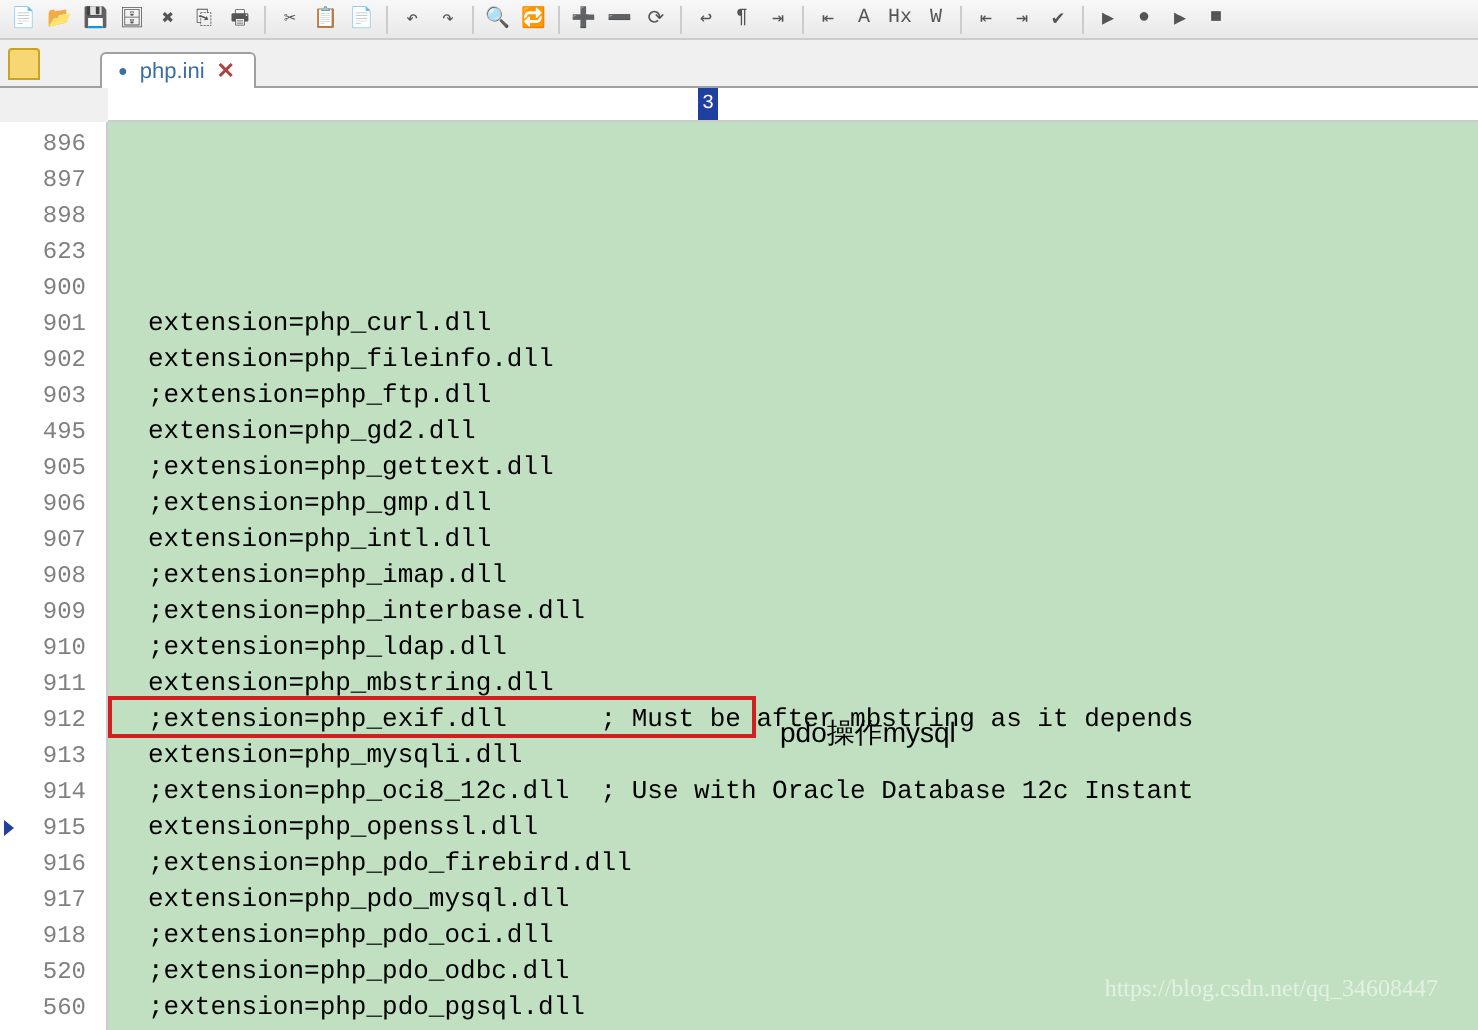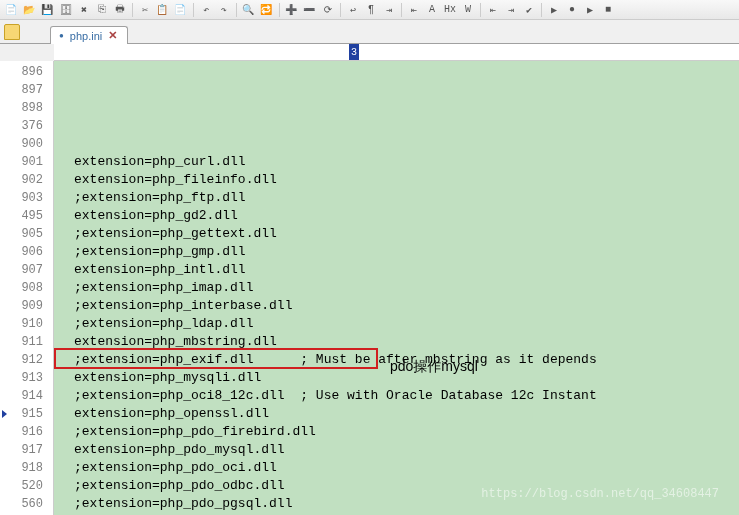--- a/index.html
+++ b/index.html
@@ -136,21 +136,21 @@
     position: absolute;
     color: #000000;
     font-family: "Microsoft YaHei", sans-serif;
     font-size: 14px;
   }
   .watermark {
     position: absolute;
     right: 20px;
     bottom: 12px;
     color: rgba(255,255,255,0.55);
-    font-family: Liberation Mono, monospace;
+    font-family: Liberation Serif, serif;
     font-size: 12px;
     pointer-events:none;
   }
 </style>
 </head>
 <body>
 
 <div class="toolbar" id="tb">
     <span class="tb-icon">📄</span>
     <span class="tb-icon">📂</span>
@@ -205,21 +205,21 @@
 <div class="ruler">
   
   <span class="mark3">3</span>
 </div>
 
 <div class="editor">
   <div class="gutter" id="gutter">
       <div>896</div>
       <div>897</div>
       <div>898</div>
-      <div>376</div>
+      <div>623</div>
       <div>900</div>
       <div>901</div>
       <div>902</div>
       <div>903</div>
       <div>495</div>
       <div>905</div>
       <div>906</div>
       <div>907</div>
       <div>908</div>
       <div>909</div>

